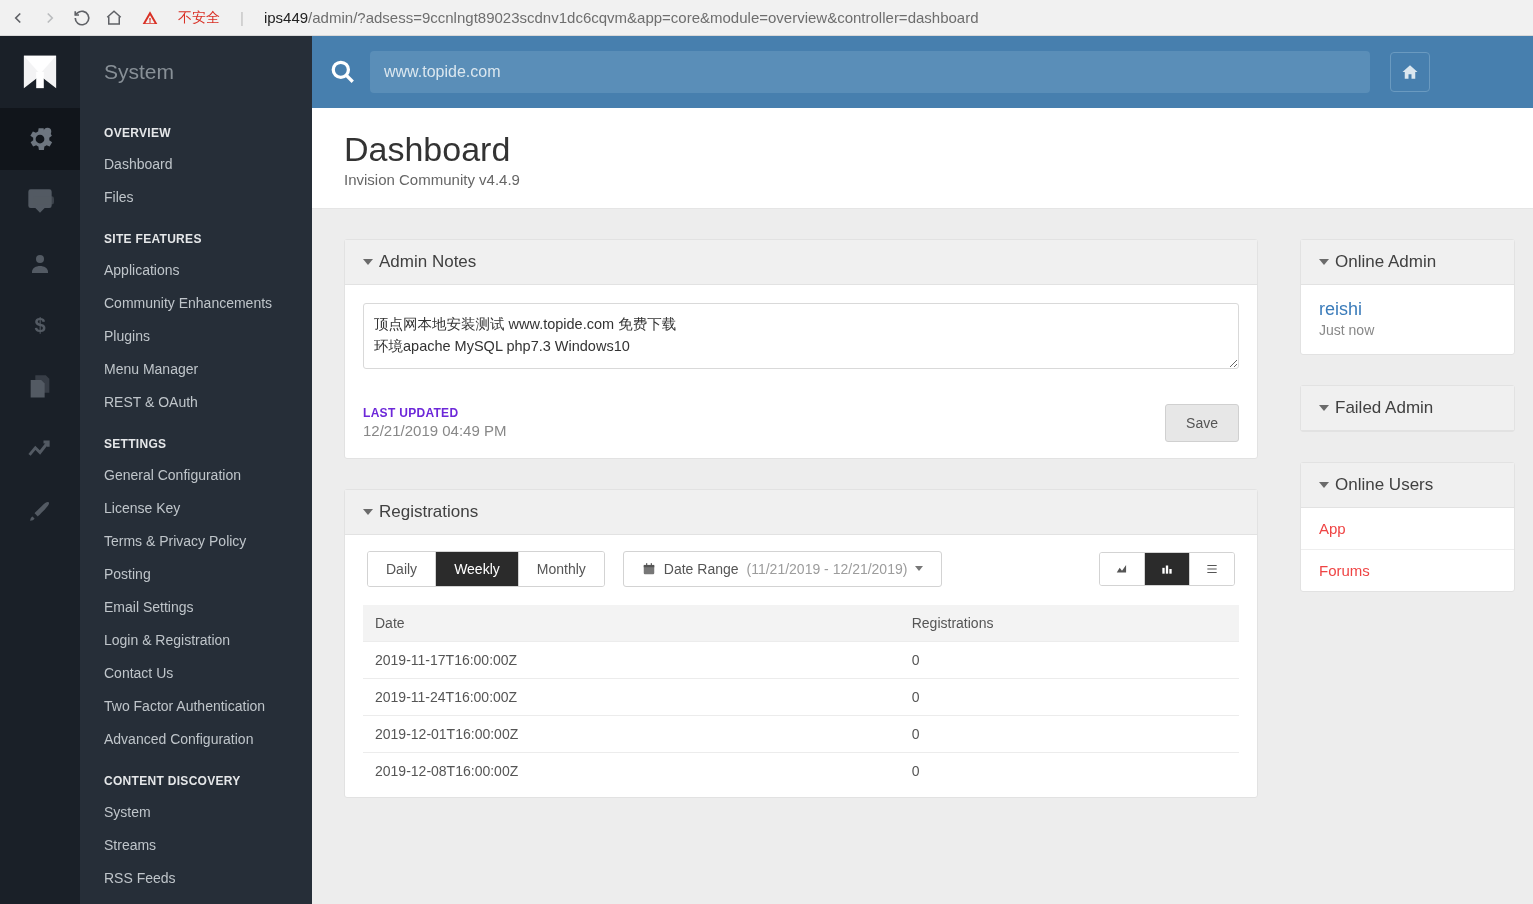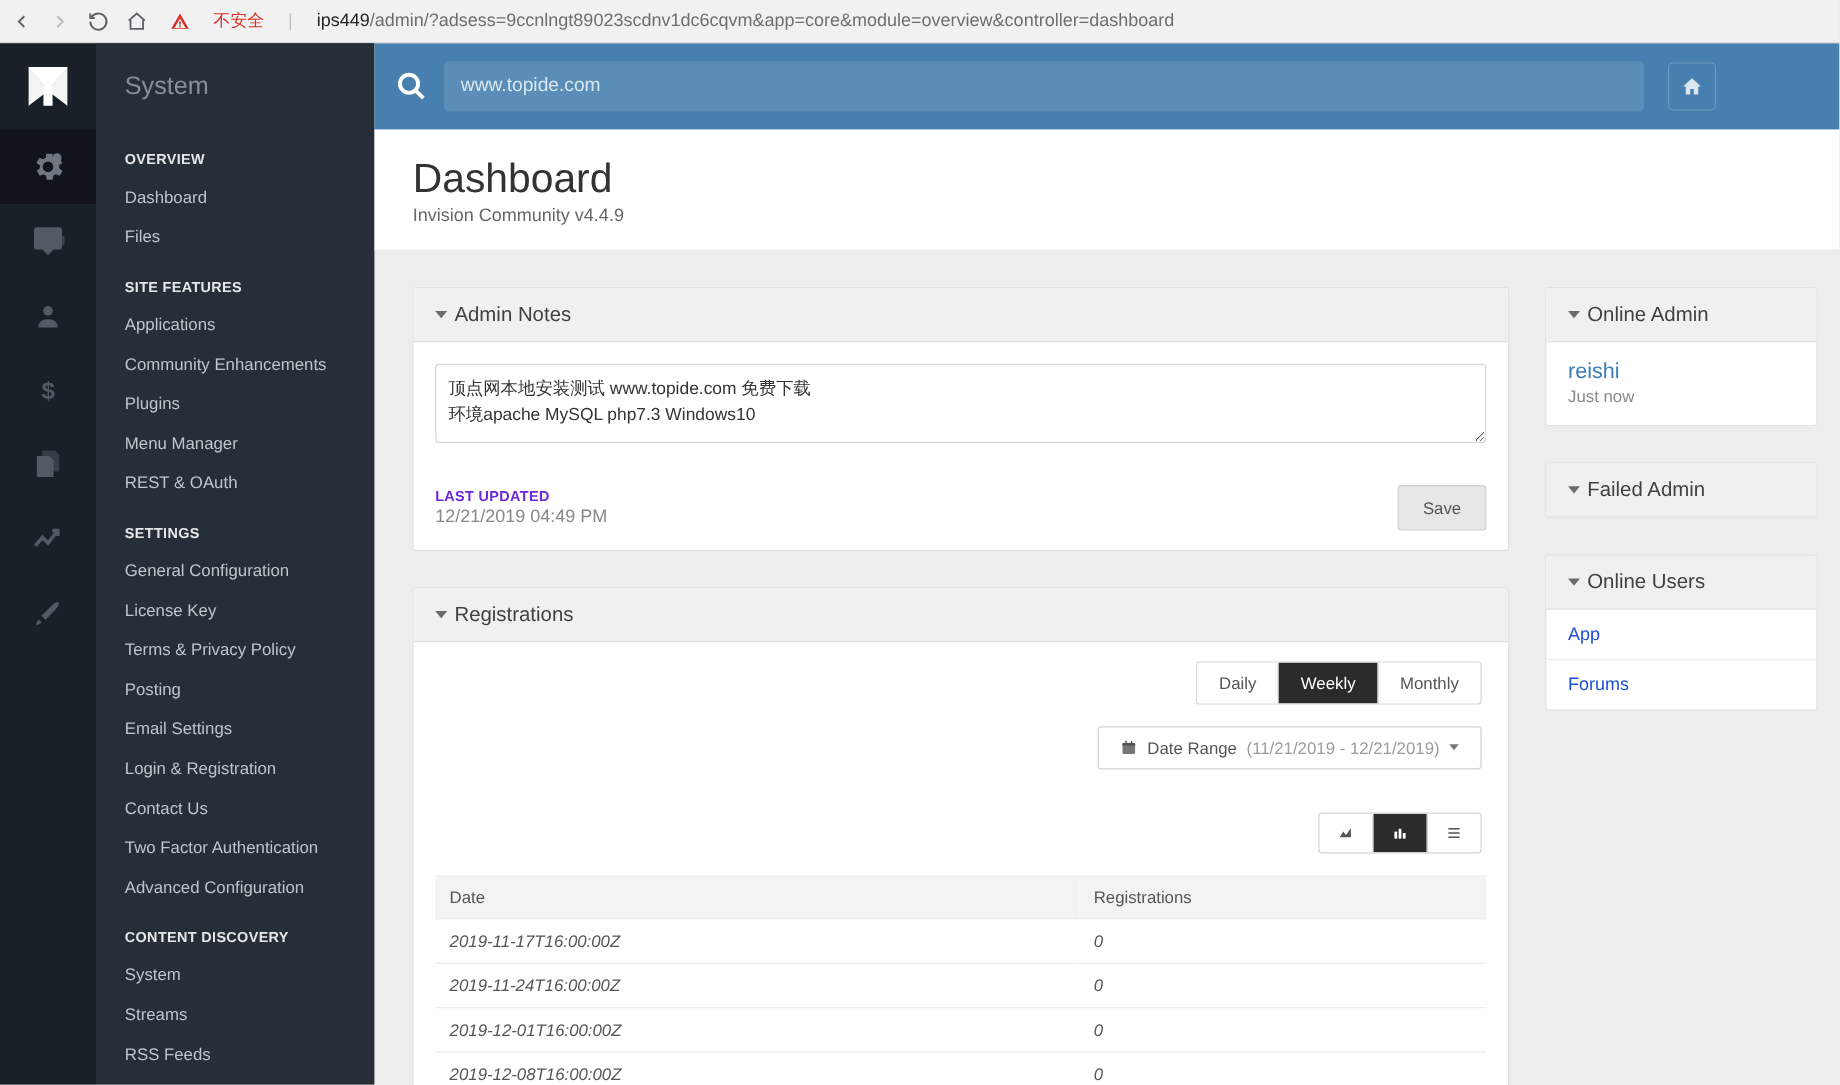--- a/index.html
+++ b/index.html
@@ -159,21 +159,21 @@
   font-size: 15px;
   color: #666;
   margin-top: 2px;
 }
 
 .content {
   flex: 1;
   overflow: auto;
   padding: 30px 18px 0 32px;
   display: flex;
-  gap: 30px;
+  gap: 42px;
   align-items: flex-start;
 }
 .col-main { flex: 0 0 914px; }
 .col-side { flex: 1; min-width: 0; }
 
 .card {
   background: #fff;
   border: 1px solid #e2e2e2;
   border-radius: 3px;
   margin-bottom: 30px;
@@ -232,24 +232,23 @@
   border: 1px solid #d0d0d0;
   border-radius: 3px;
   padding: 10px 20px;
   font-size: 14px;
   color: #555;
   cursor: pointer;
 }
 
 .reg-toolbar {
   display: flex;
-  align-items: flex-end;
+  align-items: center;
   gap: 18px;
   padding: 16px 22px 18px;
-  flex-direction: column;
 }
 .btn-group {
   display: flex;
   border: 1px solid #d3d3d3;
   border-radius: 3px;
   overflow: hidden;
 }
 .btn-group .seg {
   padding: 9px 18px;
   font-size: 14px;
@@ -291,31 +290,31 @@
   text-align: left;
   padding: 10px 12px;
   font-size: 14px;
   color: #555;
 }
 .reg-table thead th {
   background: #f3f3f3;
   font-weight: normal;
   color: #555;
 }
-.reg-table tbody tr { border-top: 1px solid #ececec; font-style: italic; }
+.reg-table tbody tr { border-top: 1px solid #ececec; }
 
 .side-card .body-pad { padding: 14px 18px 16px; }
 .user-link { color: #3b7cba; font-size: 18px; }
 .user-sub { color: #888; font-size: 14px; margin-top: 2px; }
 .fail-text { color: #888; text-align: right; padding-right: 0; font-size: 14px; }
 .by-app-list .row {
   padding: 12px 18px;
   border-top: 1px solid #eee;
   font-size: 15px;
-  color: #1d4ed8;
+  color: #ef4444;
 }
 .by-app-list .row:first-child { border-top: none; }
 
 svg { display: block; }
 </style>
 </head>
 <body>
 
 <div class="browser-bar">
   <div class="nav-btn">

